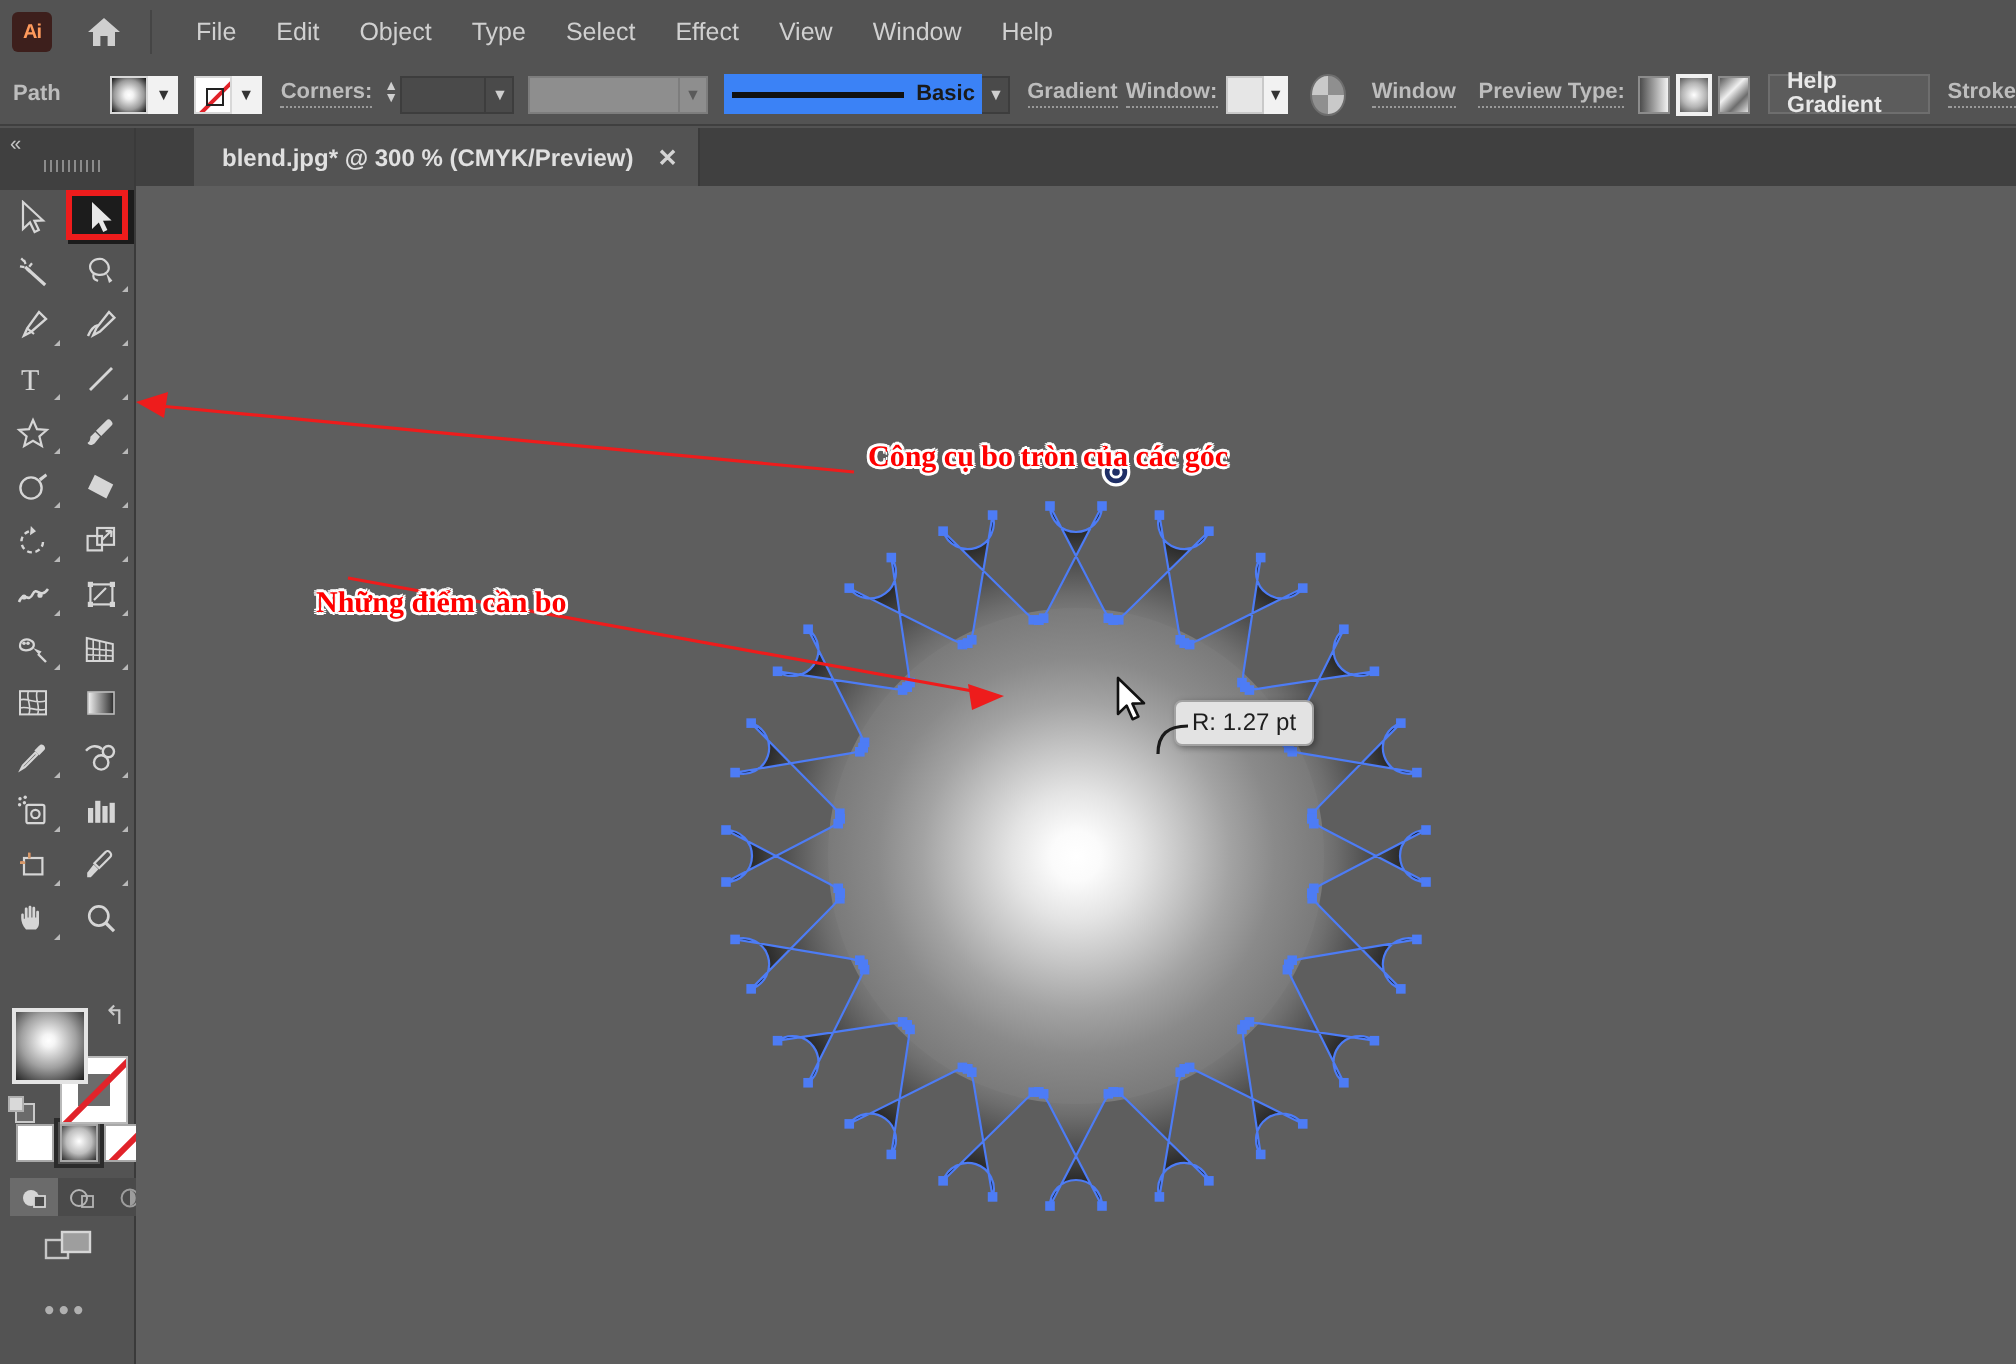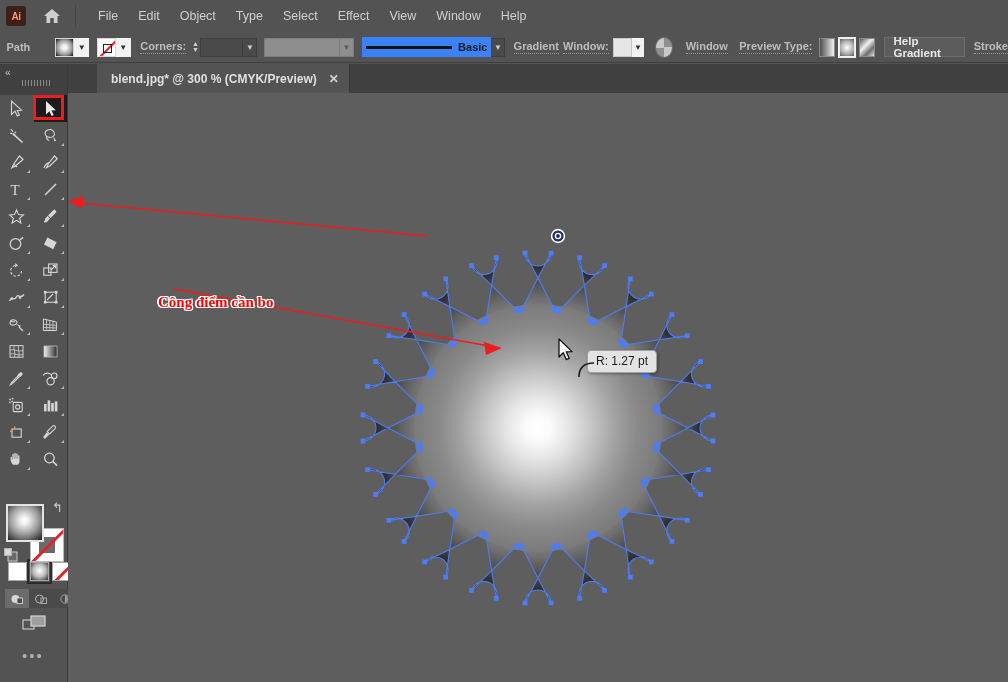--- a/index.html
+++ b/index.html
@@ -746,21 +746,22 @@
           <rect x="141.16" y="45.18" width="4.8" height="4.8" fill="#4d7cf5"></rect>
           <rect x="153.39" y="101.21" width="4.8" height="4.8" fill="#4d7cf5"></rect>
           <rect x="188.92" y="89.67" width="4.8" height="4.8" fill="#4d7cf5"></rect>
           <g transform="translate(230,18)">
             <circle cx="0" cy="0" r="6.4" fill="#1f2f66" stroke="#ffffff" stroke-width="1.6"></circle>
             <circle cx="0" cy="0" r="2.6" fill="none" stroke="#ffffff" stroke-width="1.4"></circle>
           </g>
         </g>
     </svg>
 
-    <div class="anno anno2">Công điểm cần bo</div>
+    <div class="anno anno1">Công cụ bo tròn của các góc</div>
+    <div class="anno anno2">Những điểm cần bo</div>
 
     <svg class="overlay" width="940" height="589">
 
       <path d="M359 143 L12 110" stroke="#ee1c1c" stroke-width="1.6" fill="none"></path>
       <path d="M0 108 L16 103 L14 116 Z" fill="#ee1c1c"></path>
 
       <path d="M106 196 L421 253" stroke="#ee1c1c" stroke-width="1.6" fill="none"></path>
       <path d="M434 255 L416 249 L418 262 Z" fill="#ee1c1c"></path>
     </svg>
 

